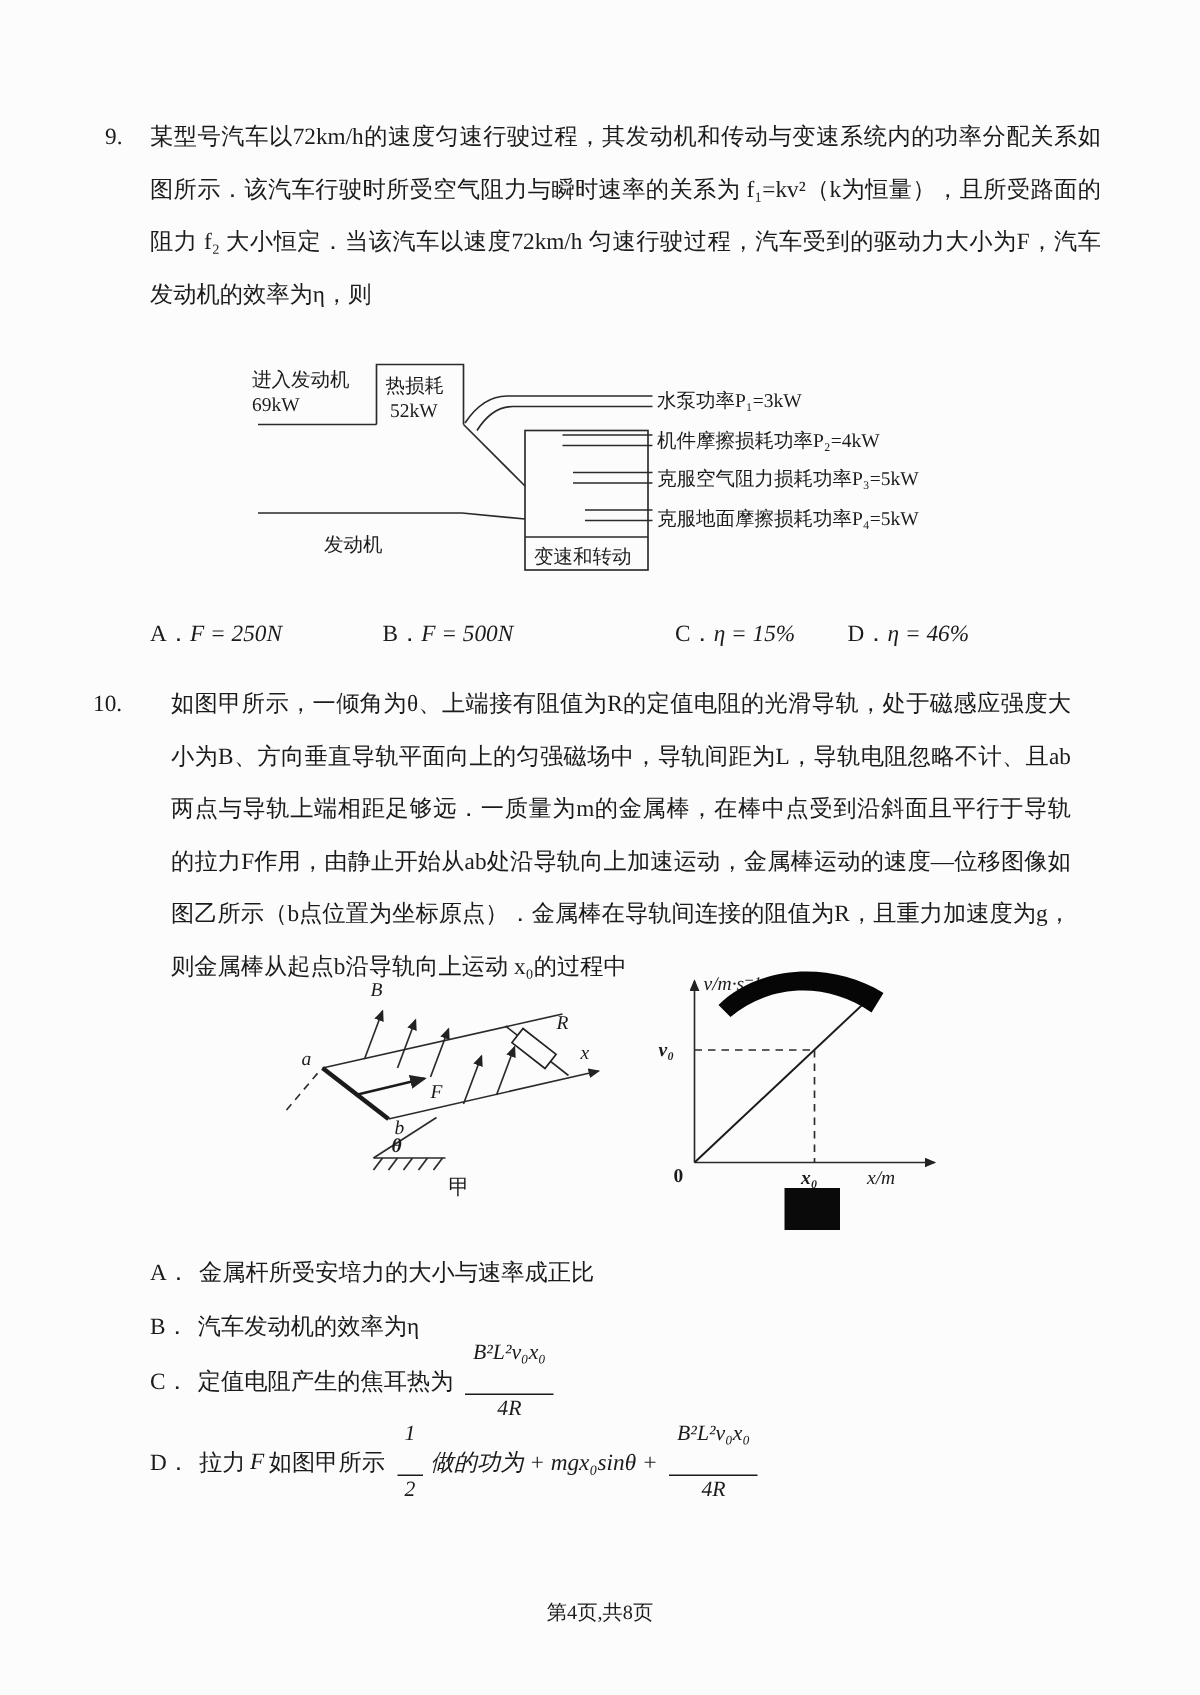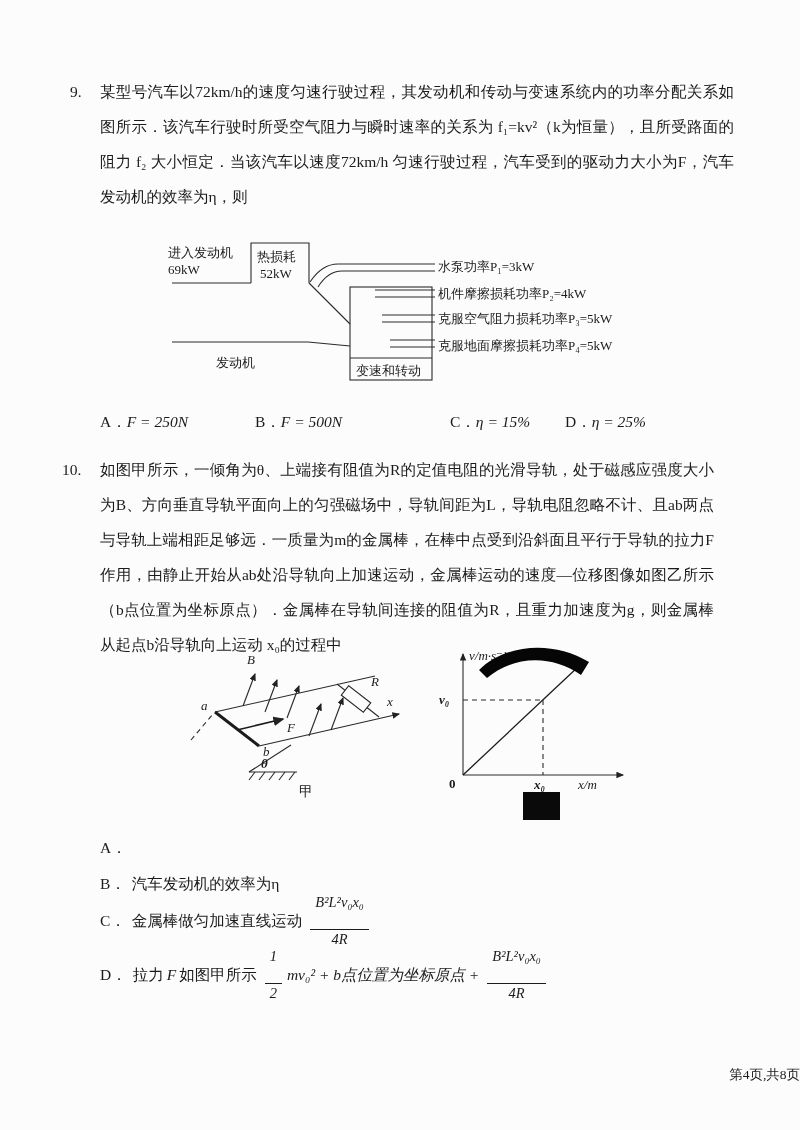--- a/index.html
+++ b/index.html
@@ -20,21 +20,21 @@
   .optrow{position:absolute;top:412px;left:0;width:772px;height:26px;font-size:15.5px;}
   .optrow .opt{position:absolute;top:0;white-space:nowrap;}
   .math{font-style:italic;font-family:"Liberation Serif","DejaVu Serif",serif;}
   .optline{position:absolute;left:100px;display:flex;align-items:center;font-size:15.5px;white-space:nowrap;}
   .optline>*{margin-right:3px;}
   .olabel{margin-right:6px;}
   .frac{display:inline-flex;flex-direction:column;align-items:center;vertical-align:middle;
         margin:0 5px;font-size:14.5px;line-height:1.2;}
   .frac .fn{padding:0 5px 18px;border-bottom:1.3px solid #1b1b1b;}
   .frac .fd{padding-top:1px;text-align:center;}
-  .footer{position:absolute;top:1066px;left:0;width:800px;text-align:right;font-size:13.5px;}
+  .footer{position:absolute;top:1066px;left:0;width:800px;text-align:center;font-size:13.5px;}
 </style>
 </head>
 <body>
 
 <div class="page">
 
   <div class="qblock" style="left:70px;top:74px;width:664px;">
     <span class="qnum" style="width:30px;">9.</span>
     <p class="qtext">某型号汽车以72km/h的速度匀速行驶过程，其发动机和传动与变速系统内的功率分配关系如图所示．该汽车行驶时所受空气阻力与瞬时速率的关系为 f₁=kv²（k为恒量），且所受路面的阻力 f₂ 大小恒定．当该汽车以速度72km/h 匀速行驶过程，汽车受到的驱动力大小为F，汽车发动机的效率为η，则</p>
   </div>
@@ -65,24 +65,24 @@
     <text x="278" y="41">水泵功率P₁=3kW</text>
     <text x="278" y="68">机件摩擦损耗功率P₂=4kW</text>
     <text x="278" y="93">克服空气阻力损耗功率P₃=5kW</text>
     <text x="278" y="120">克服地面摩擦损耗功率P₄=5kW</text>
   </svg>
 
   <div class="optrow">
     <span class="opt" style="left:100px;"><span>A．</span><span class="math">F = 250N</span></span>
     <span class="opt" style="left:255px;text-align:right;"><span>B．</span><span class="math">F = 500N</span></span>
     <span class="opt" style="left:410px;margin-left:40px;"><span>C．</span><span class="math">η = 15%</span></span>
-    <span class="opt" style="left:565px;"><span>D．</span><span class="math">η = 25%</span></span>
+    <span class="opt" style="left:565px;"><span>D．</span><span class="math">η = 46%</span></span>
   </div>
 
-  <div class="qblock" style="left:62px;top:452px;width:652px;">
+  <div class="qblock" style="left:62px;top:452px;width:652px;gap:14px;">
     <span class="qnum" style="width:38px;">10.</span>
     <p class="qtext">如图甲所示，一倾角为θ、上端接有阻值为R的定值电阻的光滑导轨，处于磁感应强度大小为B、方向垂直导轨平面向上的匀强磁场中，导轨间距为L，导轨电阻忽略不计、且ab两点与导轨上端相距足够远．一质量为m的金属棒，在棒中点受到沿斜面且平行于导轨的拉力F作用，由静止开始从ab处沿导轨向上加速运动，金属棒运动的速度—位移图像如图乙所示（b点位置为坐标原点）．金属棒在导轨间连接的阻值为R，且重力加速度为g，则金属棒从起点b沿导轨向上运动 x₀的过程中</p>
   </div>
 
   <svg class="fig" style="left:185px;top:646px;" width="228" height="156" viewBox="0 0 228 156">
     <defs>
       <marker id="ah1" markerWidth="9" markerHeight="8" refX="6" refY="3" orient="auto">
         <path d="M0,0 L7,3 L0,6 Z" fill="#222"></path>
       </marker>
     </defs>
@@ -140,43 +140,44 @@
     <text class="mt" x="143" y="149">x/m</text>
     <text style="font-weight:bold;" x="14" y="148">0</text>
     <text class="bt" x="4" y="64">v₀</text>
     <text class="bt" x="99" y="149">x₀</text>
     <path d="M44,30 C70,4 118,0 154,22 L146,35 C116,14 78,16 52,38 Z" fill="#060606"></path>
     <rect x="88" y="152" width="37" height="28" fill="#0a0a0a"></rect>
   </svg>
 
   <div class="optline" style="top:838px;">
     <span class="olabel">A．</span>
+    <span>金属杆所受安培力的大小与速率成正比</span>
   </div>
   <div class="optline" style="top:874px;">
     <span class="olabel">B．</span>
     <span>汽车发动机的效率为η</span>
   </div>
   <div class="optline" style="top:896px;height:50px;">
     <span class="olabel">C．</span>
-    <span>金属棒做匀加速直线运动</span>
+    <span>定值电阻产生的焦耳热为</span>
     <span class="frac">
       <span class="fn math">B²L²v₀x₀</span>
       <span class="fd math">4R</span>
     </span>
   </div>
   <div class="optline" style="top:948px;height:54px;">
     <span class="olabel">D．</span>
     <span>拉力</span>
     <span class="math">F</span>
     <span>如图甲所示</span>
     <span class="frac">
       <span class="fn math">1</span>
       <span class="fd math">2</span>
     </span>
-    <span class="math">mv₀² + b点位置为坐标原点 +</span>
+    <span class="math">做的功为 + mgx₀sinθ +</span>
     <span class="frac">
       <span class="fn math">B²L²v₀x₀</span>
       <span class="fd math">4R</span>
     </span>
   </div>
 
   <div class="footer">第4页,共8页</div>
 
 </div>
 

